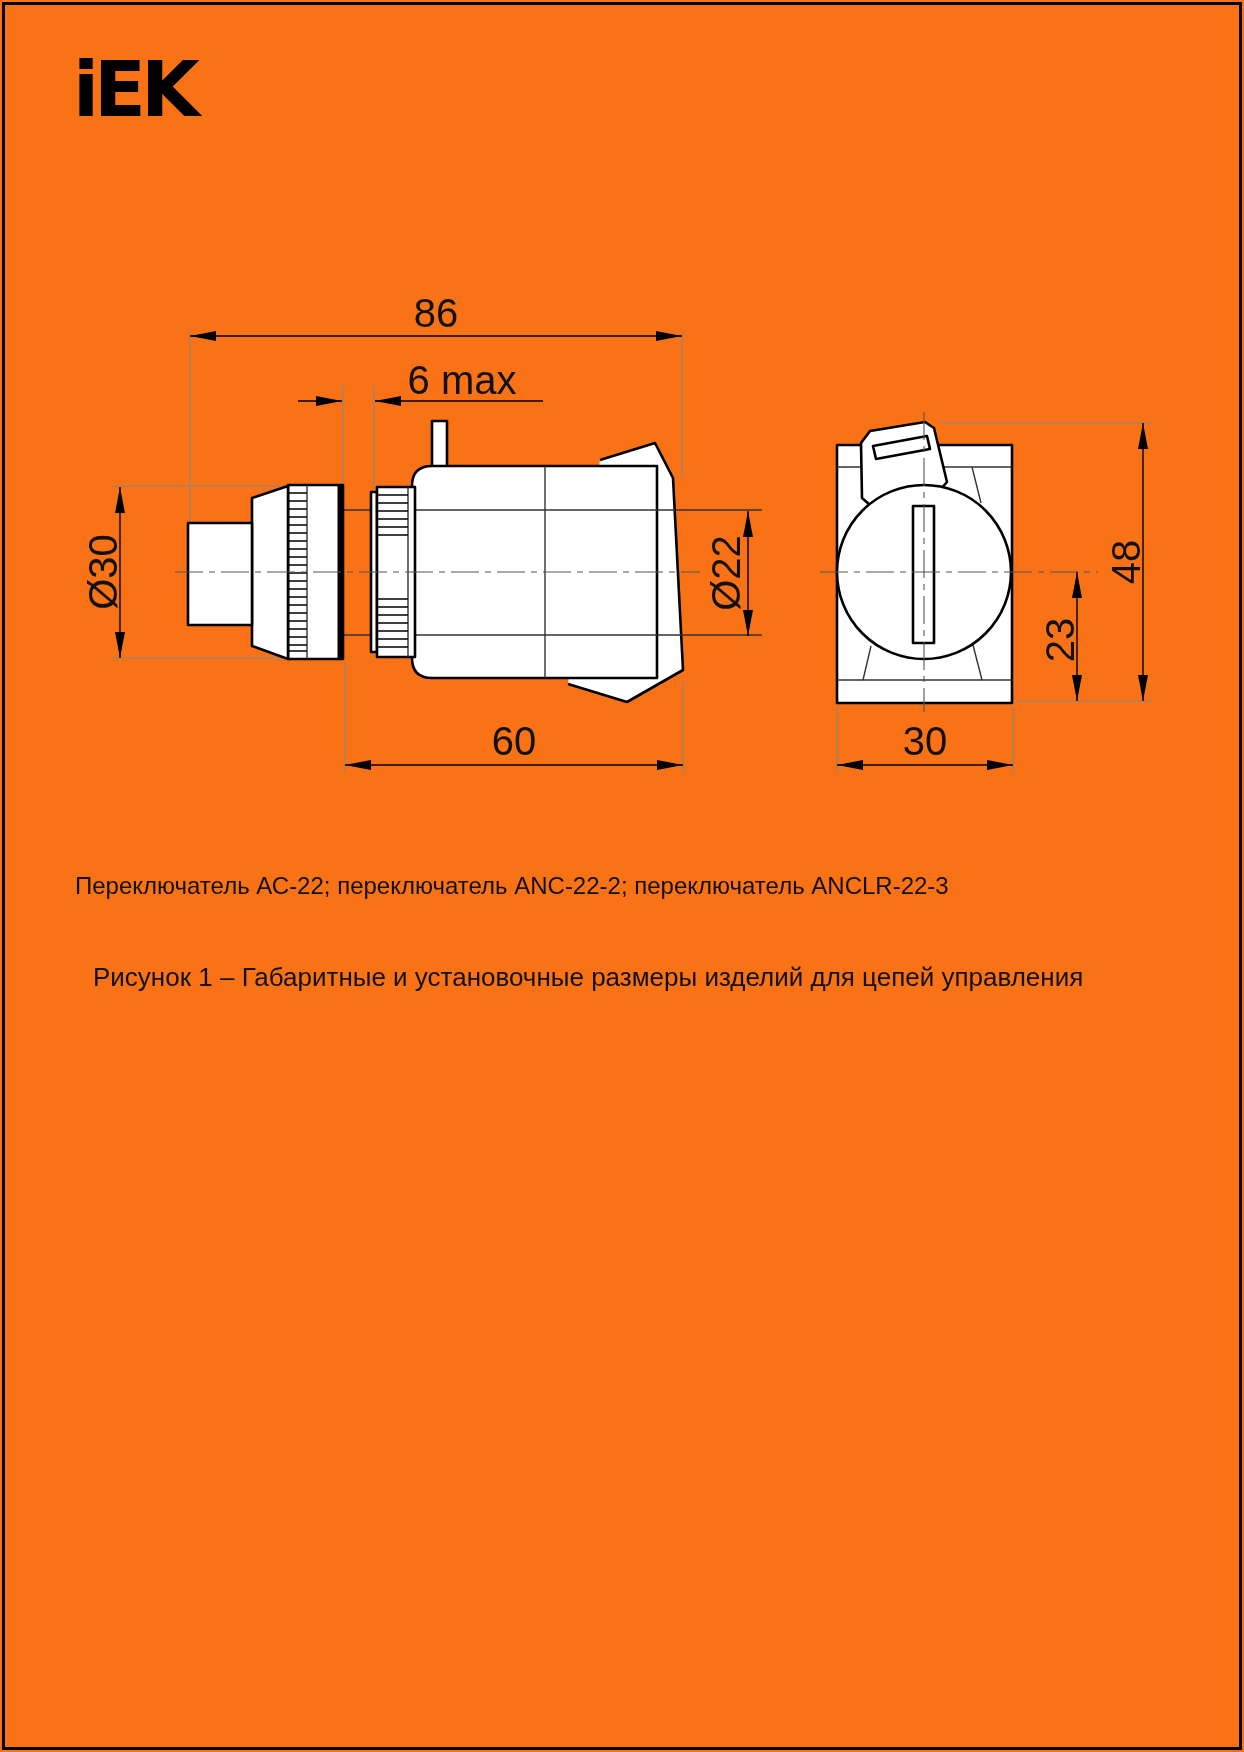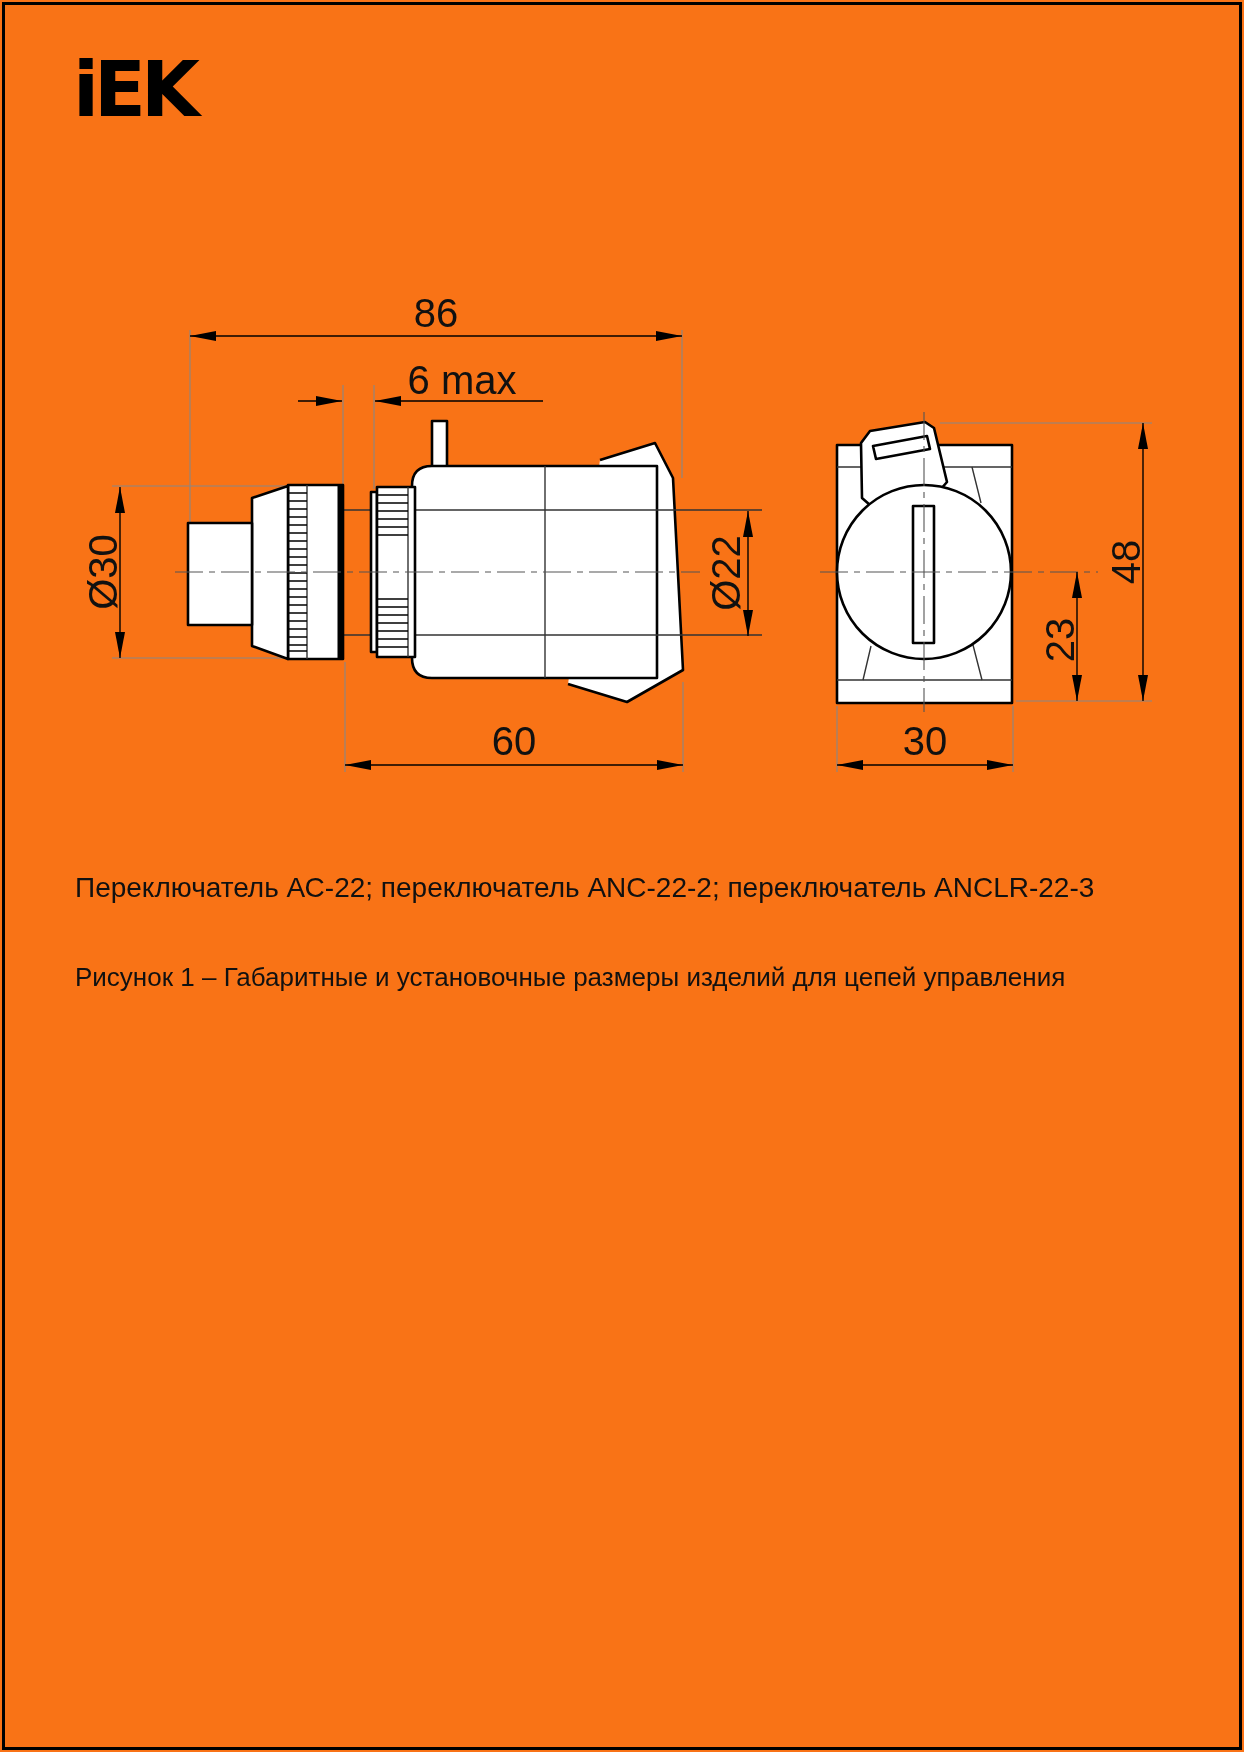--- a/index.html
+++ b/index.html
@@ -13,22 +13,22 @@
   #drawing{position:absolute;left:0;top:0;width:1244px;height:1000px;}
   .outline{fill:#fff;stroke:#000;stroke-width:2.6;stroke-linejoin:round;}
   .thin{stroke:#333;stroke-width:1.4;fill:none;}
   .ext{stroke:#888;stroke-width:1.1;fill:none;}
   .dim{stroke:#000;stroke-width:1.4;fill:none;}
   .ribs{stroke:#000;stroke-width:1.3;fill:none;}
   .cl{stroke:#555;stroke-width:1.1;fill:none;stroke-dasharray:28 6 6 6;}
   .arr{fill:#000;stroke:none;}
   .dimtext{font-size:40px;fill:#111;}
   .caption{position:absolute;left:75px;color:#111;}
-  #caption-products{top:872px;font-size:28px;}
-  #caption-figure{top:962px;font-size:26px;}
+  #caption-products{top:872px;font-size:24px;}
+  #caption-figure{top:962px;font-size:26px;margin-left:18px;}
 </style>
 </head>
 <body>
 
 <div id="page">
   <div id="page-border"></div>
 
   <svg id="logo" viewBox="0 0 220 80">
     <text x="0" y="68">iEK</text>
   </svg>

